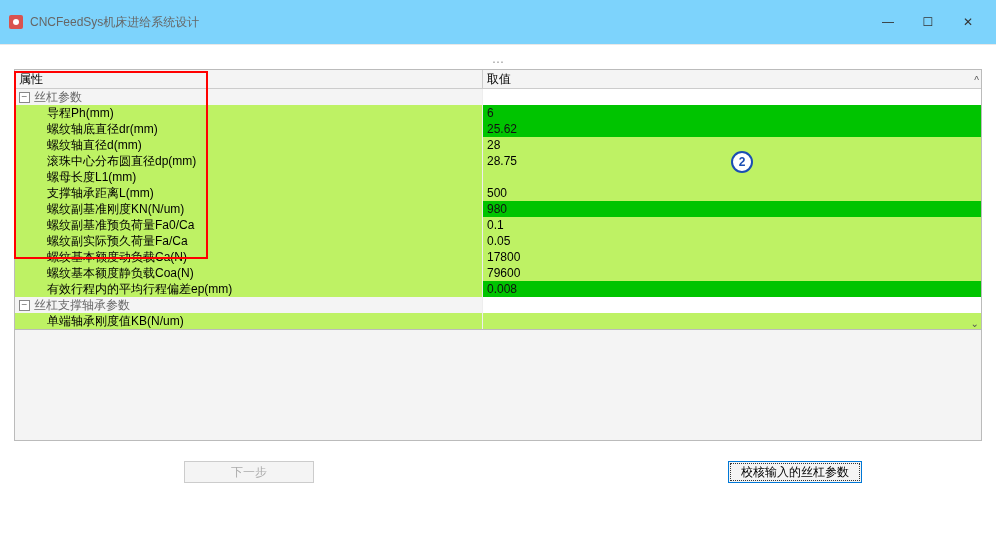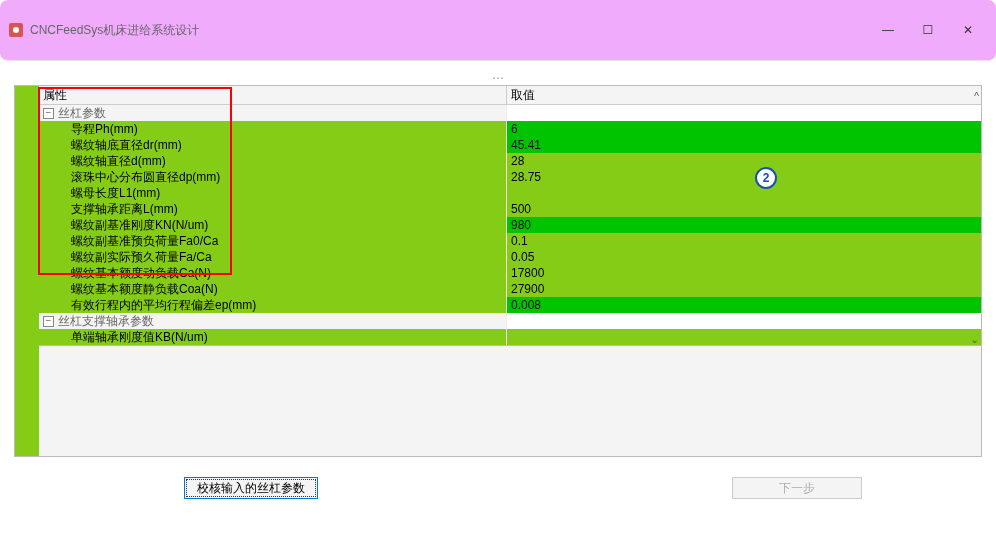--- a/index.html
+++ b/index.html
@@ -10,24 +10,23 @@
   background: #fff;
   width: 996px;
   height: 548px;
   overflow: hidden;
   box-sizing: border-box;
 }
 .title-bar {
   display: flex;
   align-items: center;
   height: 28px;
-  padding: 16px 8px;
-  background: #f0abfc;
+  padding: 8px 8px;
+  background: #7dd3fc;
   border-bottom: 1px solid #e8e8e8;
-  border-radius: 8px;
 }
 .title-icon {
   width: 16px;
   height: 16px;
   margin-right: 6px;
 }
 .title-text {
   flex: 1;
   color: #666;
   font-size: 12px;
@@ -48,22 +47,21 @@
 }
 
 .grab-handle {
   height: 14px;
   text-align: center;
   color: #999;
 }
 
 .grid-outer {
   border: 1px solid #bbb;
-  background: #84cc16;
-  padding-left: 24px;
+  background: #bef264;
 }
 
 .grid-header {
   display: flex;
   background: #f4f4f4;
   border-bottom: 1px solid #ccc;
   height: 18px;
   line-height: 18px;
 }
 .col-prop {
@@ -252,21 +250,21 @@
             <span>导程Ph(mm)</span>
           </div>
           <div class="val-cell hl">6</div>
         </div>
         <div class="row">
           <div class="prop-cell">
             <span class="indent"></span>
             <span class="indent"></span>
             <span>螺纹轴底直径dr(mm)</span>
           </div>
-          <div class="val-cell hl">45.41</div>
+          <div class="val-cell hl">25.62</div>
         </div>
         <div class="row">
           <div class="prop-cell">
             <span class="indent"></span>
             <span class="indent"></span>
             <span>螺纹轴直径d(mm)</span>
           </div>
           <div class="val-cell">28</div>
         </div>
         <div class="row">
@@ -323,21 +321,21 @@
             <span>螺纹基本额度动负载Ca(N)</span>
           </div>
           <div class="val-cell">17800</div>
         </div>
         <div class="row">
           <div class="prop-cell">
             <span class="indent"></span>
             <span class="indent"></span>
             <span>螺纹基本额度静负载Coa(N)</span>
           </div>
-          <div class="val-cell">27900</div>
+          <div class="val-cell">79600</div>
         </div>
         <div class="row">
           <div class="prop-cell">
             <span class="indent"></span>
             <span class="indent"></span>
             <span>有效行程内的平均行程偏差ep(mm)</span>
           </div>
           <div class="val-cell hl">0.008</div>
         </div>
         <div class="row group">
@@ -353,16 +351,16 @@
             <span class="indent"></span>
             <span>单端轴承刚度值KB(N/um)</span>
           </div>
         </div>
       </div>
 
     <div class="desc-box"></div>
   </div>
 
   <div class="button-bar">
+    <button class="btn disabled">下一步</button>
     <button class="btn focus">校核输入的丝杠参数</button>
-    <button class="btn disabled">下一步</button>
   </div>
 </div>
 
 </body></html>

